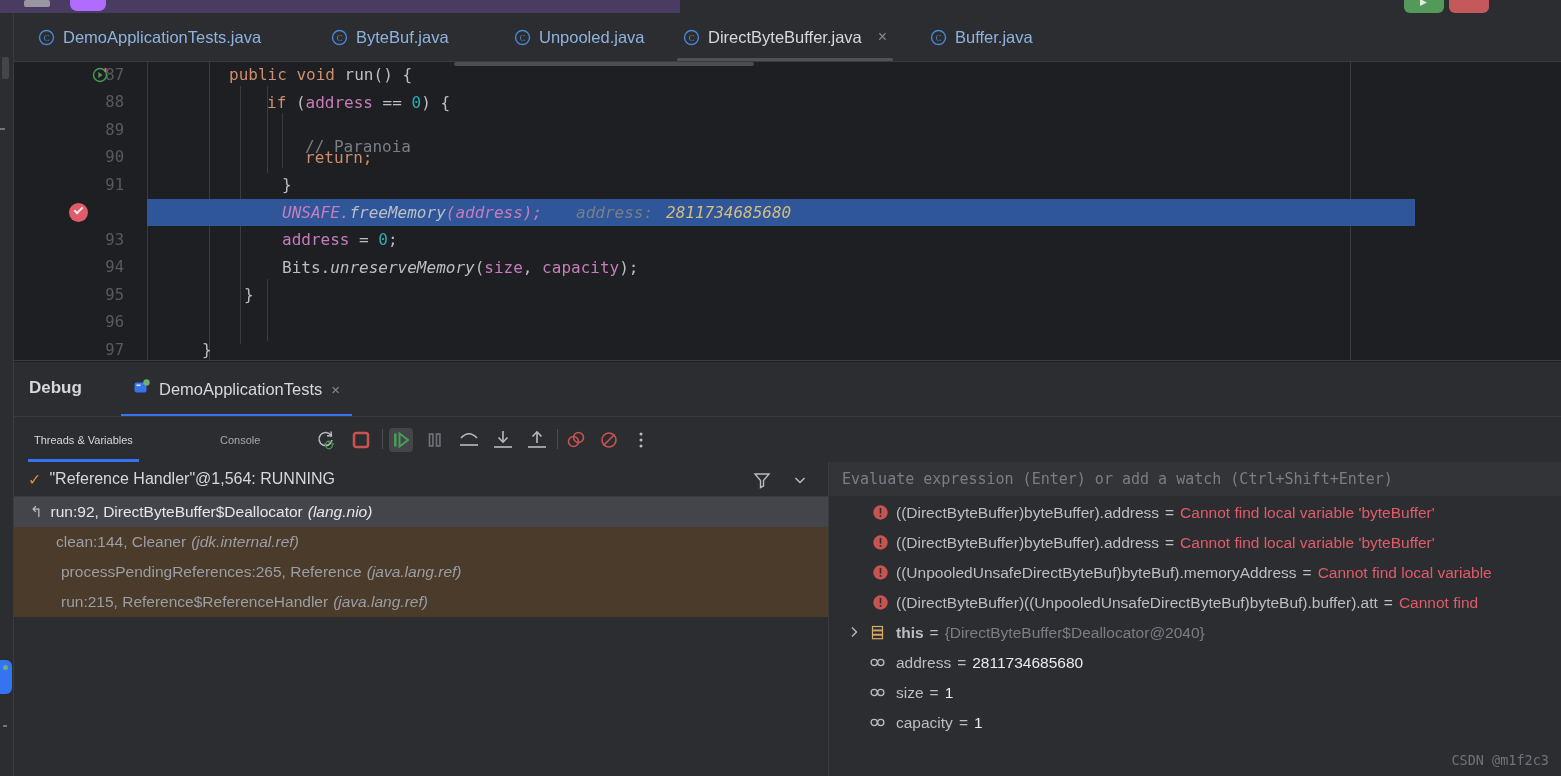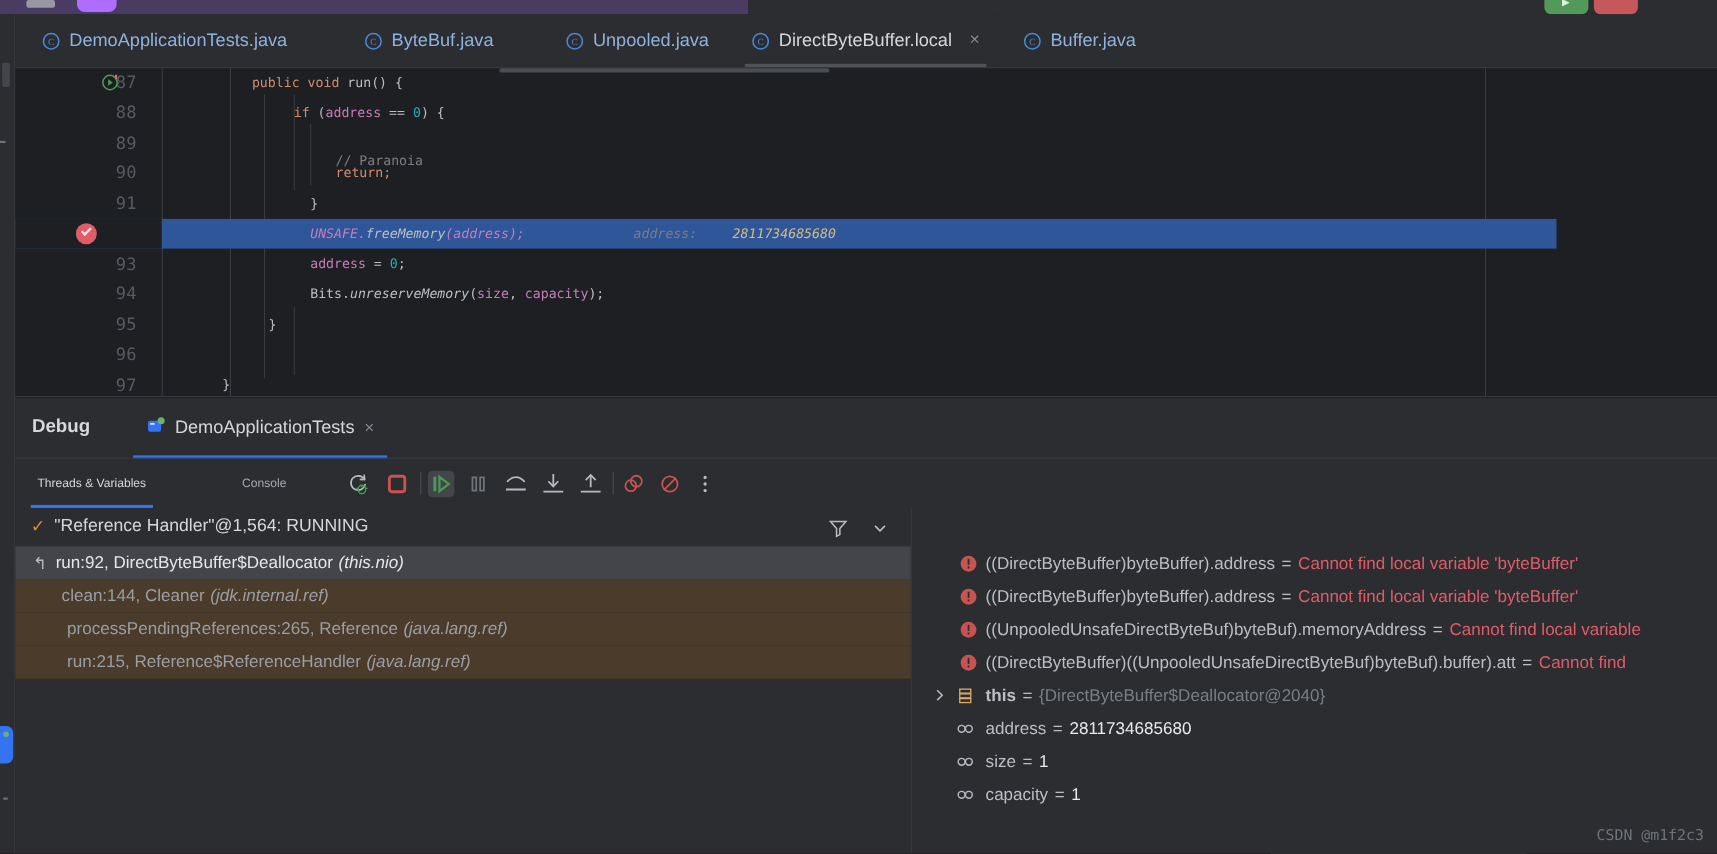--- a/index.html
+++ b/index.html
@@ -45,21 +45,21 @@
   .ed-sep2 { position:absolute; left:195px; top:0; width:1px; height:300px; background:#393b40; }
   .ed-sep3 { position:absolute; left:1336px; top:0; width:1px; height:300px; background:#393b40; }
   .ed-topline { position:absolute; left:0; top:0; width:1547px; height:1px; background:#393b40; }
   .ed-scrollthumb { position:absolute; left:440px; top:1px; width:300px; height:4px; background:#4a4d52; border-radius:2px; }
 
   .row { position:absolute; left:0; width:1401px; height:27.5px; display:flex; align-items:center; }
   .row.hl { background:#2e5699; }
   .lnum { position:absolute; left:0; width:110px; text-align:right; color:#565a61;
           font-family:"DejaVu Sans Mono", monospace; font-size:15.5px; }
   .code { position:absolute; left:215px; font-family:"DejaVu Sans Mono", monospace;
-          font-size:12px; white-space:pre; color:#bcbec4; }
+          font-size:16px; white-space:pre; color:#bcbec4; }
   .k   { color:#cf8e6d; }
   .num { color:#2aacb8; }
   .cmt { color:#7a7e85; }
   .fld { color:#c77dbb; }
   .stat{ color:#c77dbb; font-style:italic; }
   .mtd { color:#bcbec4; font-style:italic; }
   .hint { color:#7a7e85; font-style:italic; }
   .hintv { color:#d6bb7f; font-style:italic; }
 
   .runmark { position:absolute; left:78px; top:6px; width:16px; height:16px; }
@@ -179,21 +179,21 @@
         </span>
       <span>Unpooled.java</span>
     </div>
     <div class="tab active" style="left:655px;">
       <span class="cicon">
           <svg width="17" height="17" viewBox="0 0 17 17">
             <circle cx="8.5" cy="8.5" r="7" fill="none" stroke="#4a87d4" stroke-width="1.4"></circle>
             <text x="8.5" y="12" font-size="8.5" fill="#4a87d4" text-anchor="middle" font-family="Liberation Serif, serif">C</text>
           </svg>
         </span>
-      <span>DirectByteBuffer.local</span>
+      <span>DirectByteBuffer.java</span>
       <span class="closex">×</span>
     </div>
     <div class="tab" style="left:902px;">
       <span class="cicon">
           <svg width="17" height="17" viewBox="0 0 17 17">
             <circle cx="8.5" cy="8.5" r="7" fill="none" stroke="#4a87d4" stroke-width="1.4"></circle>
             <text x="8.5" y="12" font-size="8.5" fill="#4a87d4" text-anchor="middle" font-family="Liberation Serif, serif">C</text>
           </svg>
         </span>
       <span>Buffer.java</span>
@@ -390,41 +390,44 @@
           <svg width="20" height="20" viewBox="0 0 20 20" fill="none" stroke="#b8bbc0" stroke-width="1.5">
               <path d="M5.5 8 L10 12.5 L14.5 8"></path>
             </svg>
         </span>
       </div>
 
       <div class="frames">
         <div class="frame sel">
           <span class="backico">↰</span>
           <span>run:92, DirectByteBuffer$Deallocator</span>
-          <span class="pkg">(this.nio)</span>
+          <span class="pkg">(lang.nio)</span>
         </div>
         <div class="frame lib" style="padding-left:42px;">
           <span>clean:144, Cleaner</span>
           <span class="pkg">(jdk.internal.ref)</span>
         </div>
         <div class="frame lib" style="padding-left:47px;">
           <span>processPendingReferences:265, Reference</span>
           <span class="pkg">(java.lang.ref)</span>
         </div>
         <div class="frame lib" style="padding-left:47px;">
           <span>run:215, Reference$ReferenceHandler</span>
           <span class="pkg">(java.lang.ref)</span>
         </div>
         <div class="frames-rest"></div>
       </div>
     </div>
 
     <div class="vsplit"></div>
 
     <div class="vars">
+      <div class="evalbar">
+        <span>Evaluate expression (Enter) or add a watch (Ctrl+Shift+Enter)</span>
+      </div>
       <div class="vlist">
 
         <div class="vrow">
           <span class="errico">
             <svg width="17" height="17" viewBox="0 0 17 17">
                 <circle cx="8.5" cy="8.5" r="7.2" fill="#c75450"></circle>
                 <rect x="7.7" y="4" width="1.6" height="5.6" fill="#2b2d30"></rect>
                 <rect x="7.7" y="11" width="1.6" height="1.8" fill="#2b2d30"></rect>
               </svg>
           </span>

